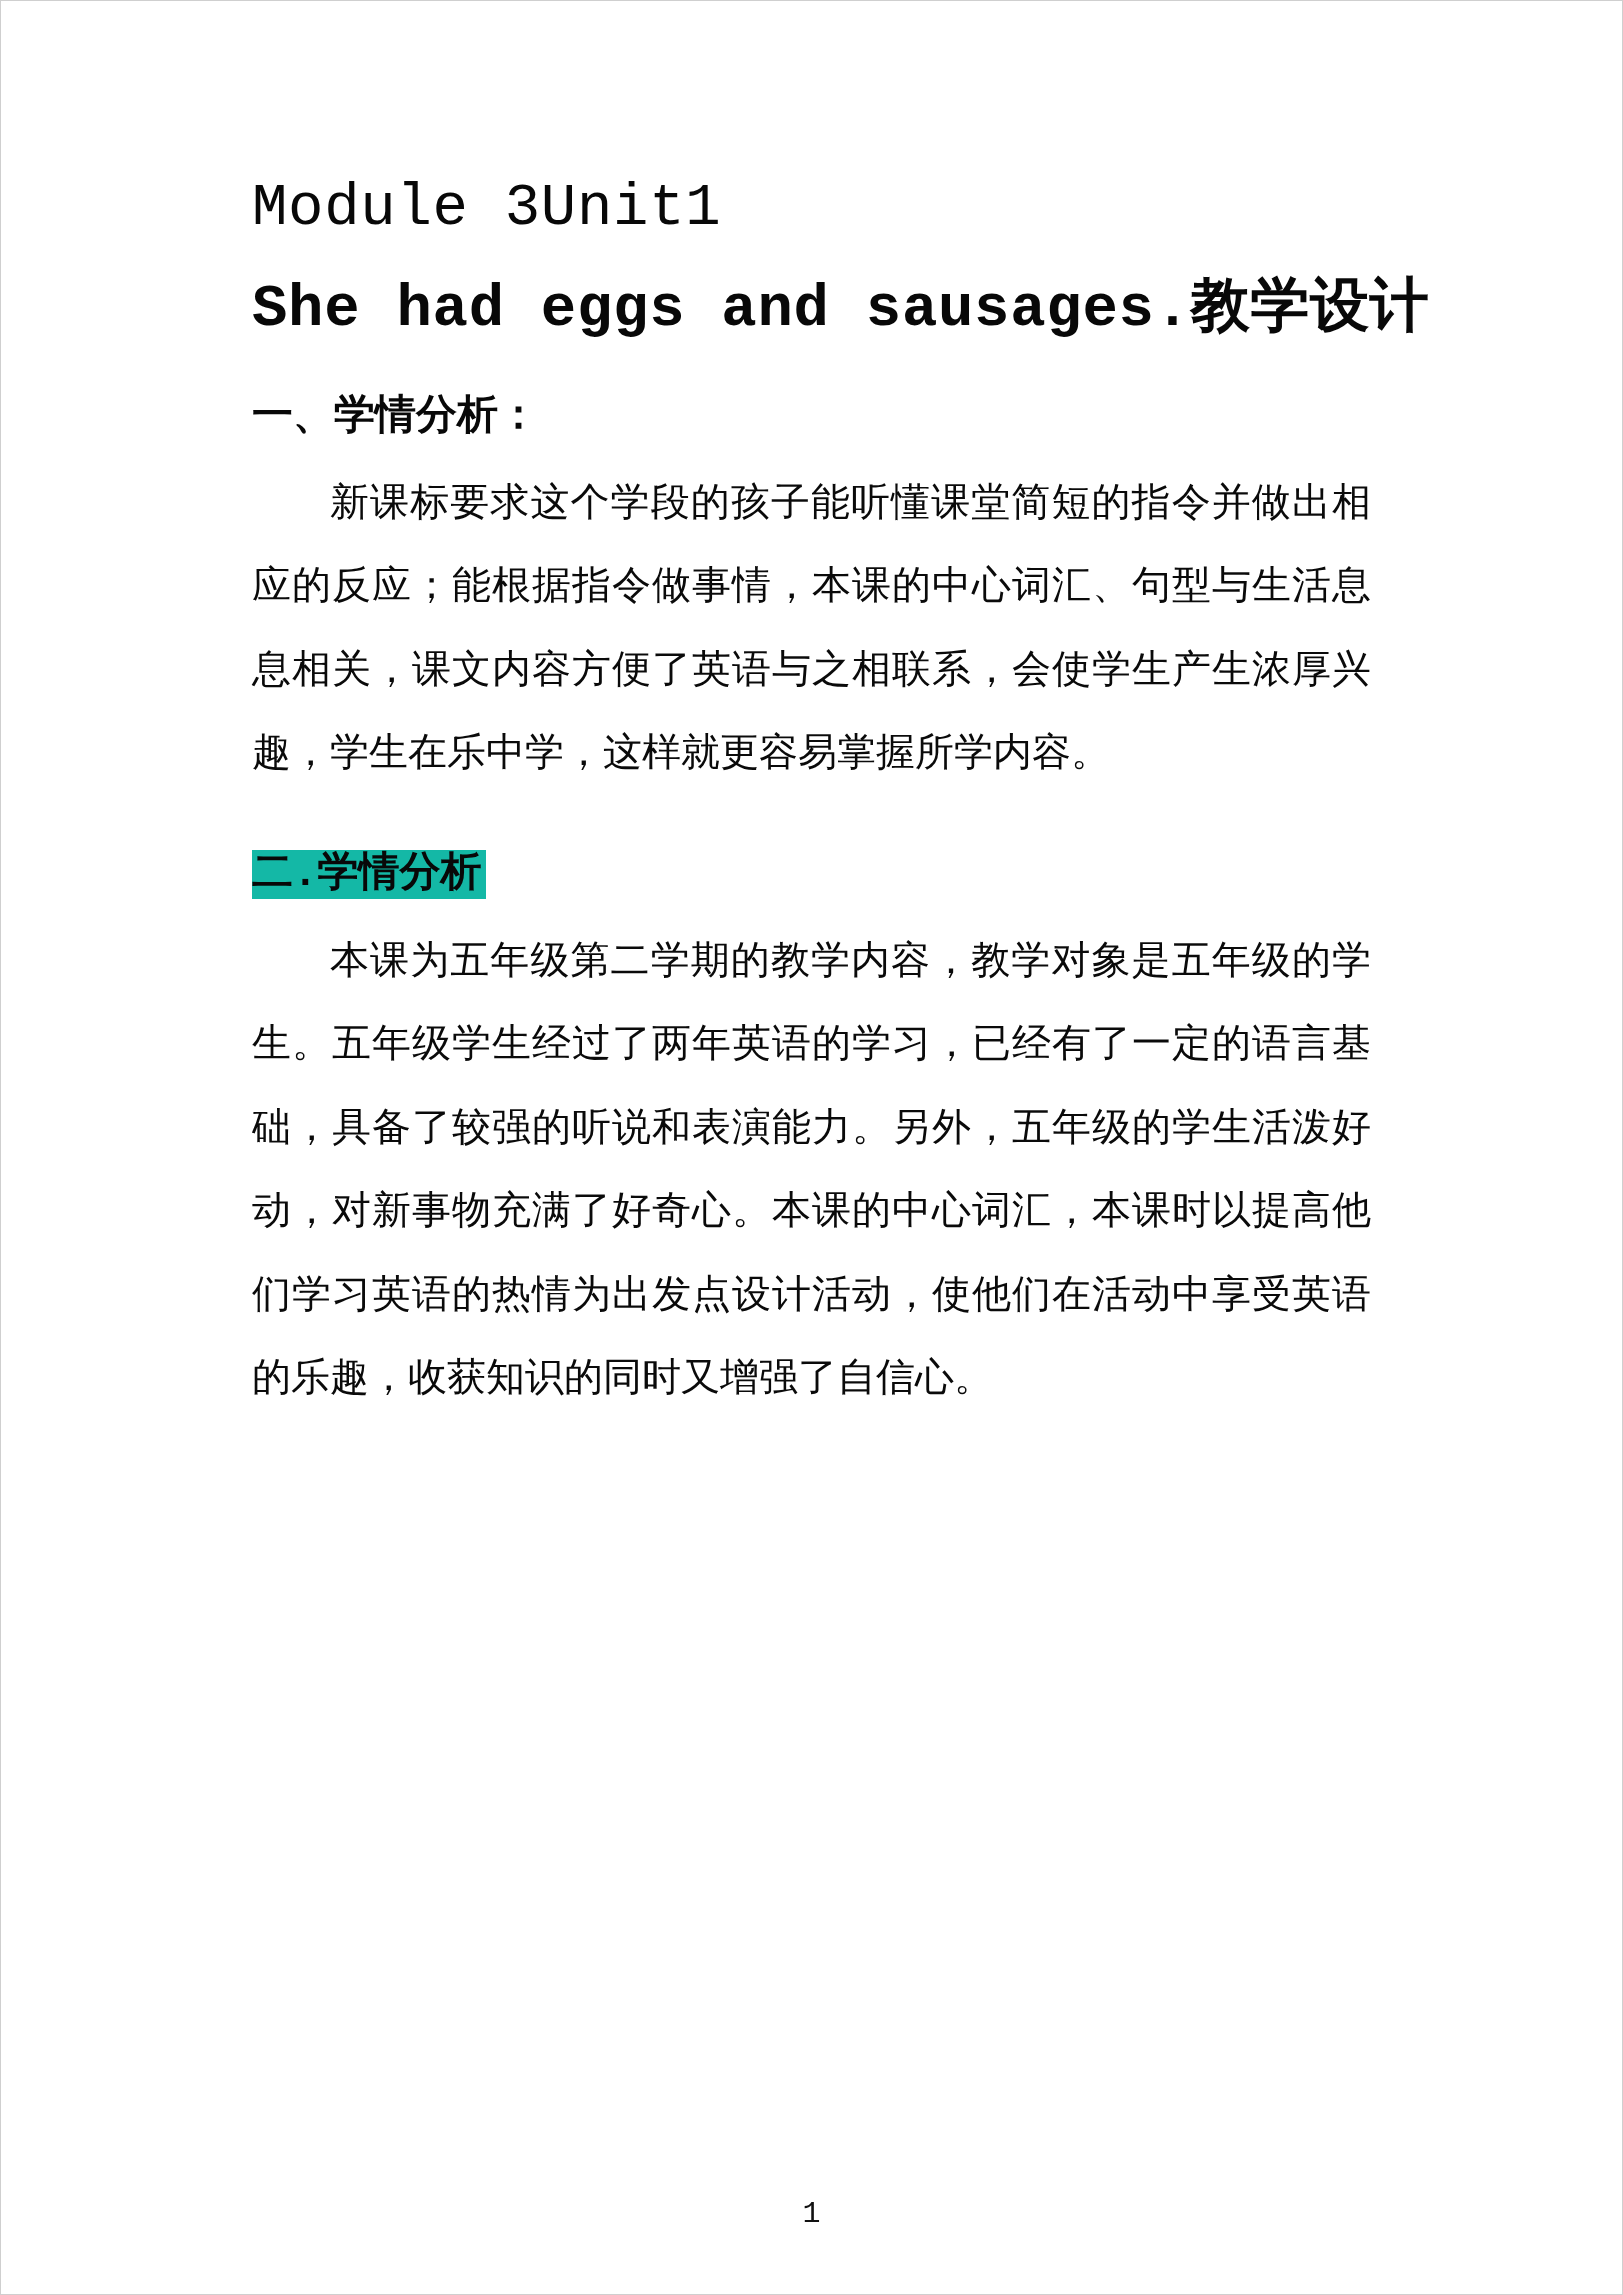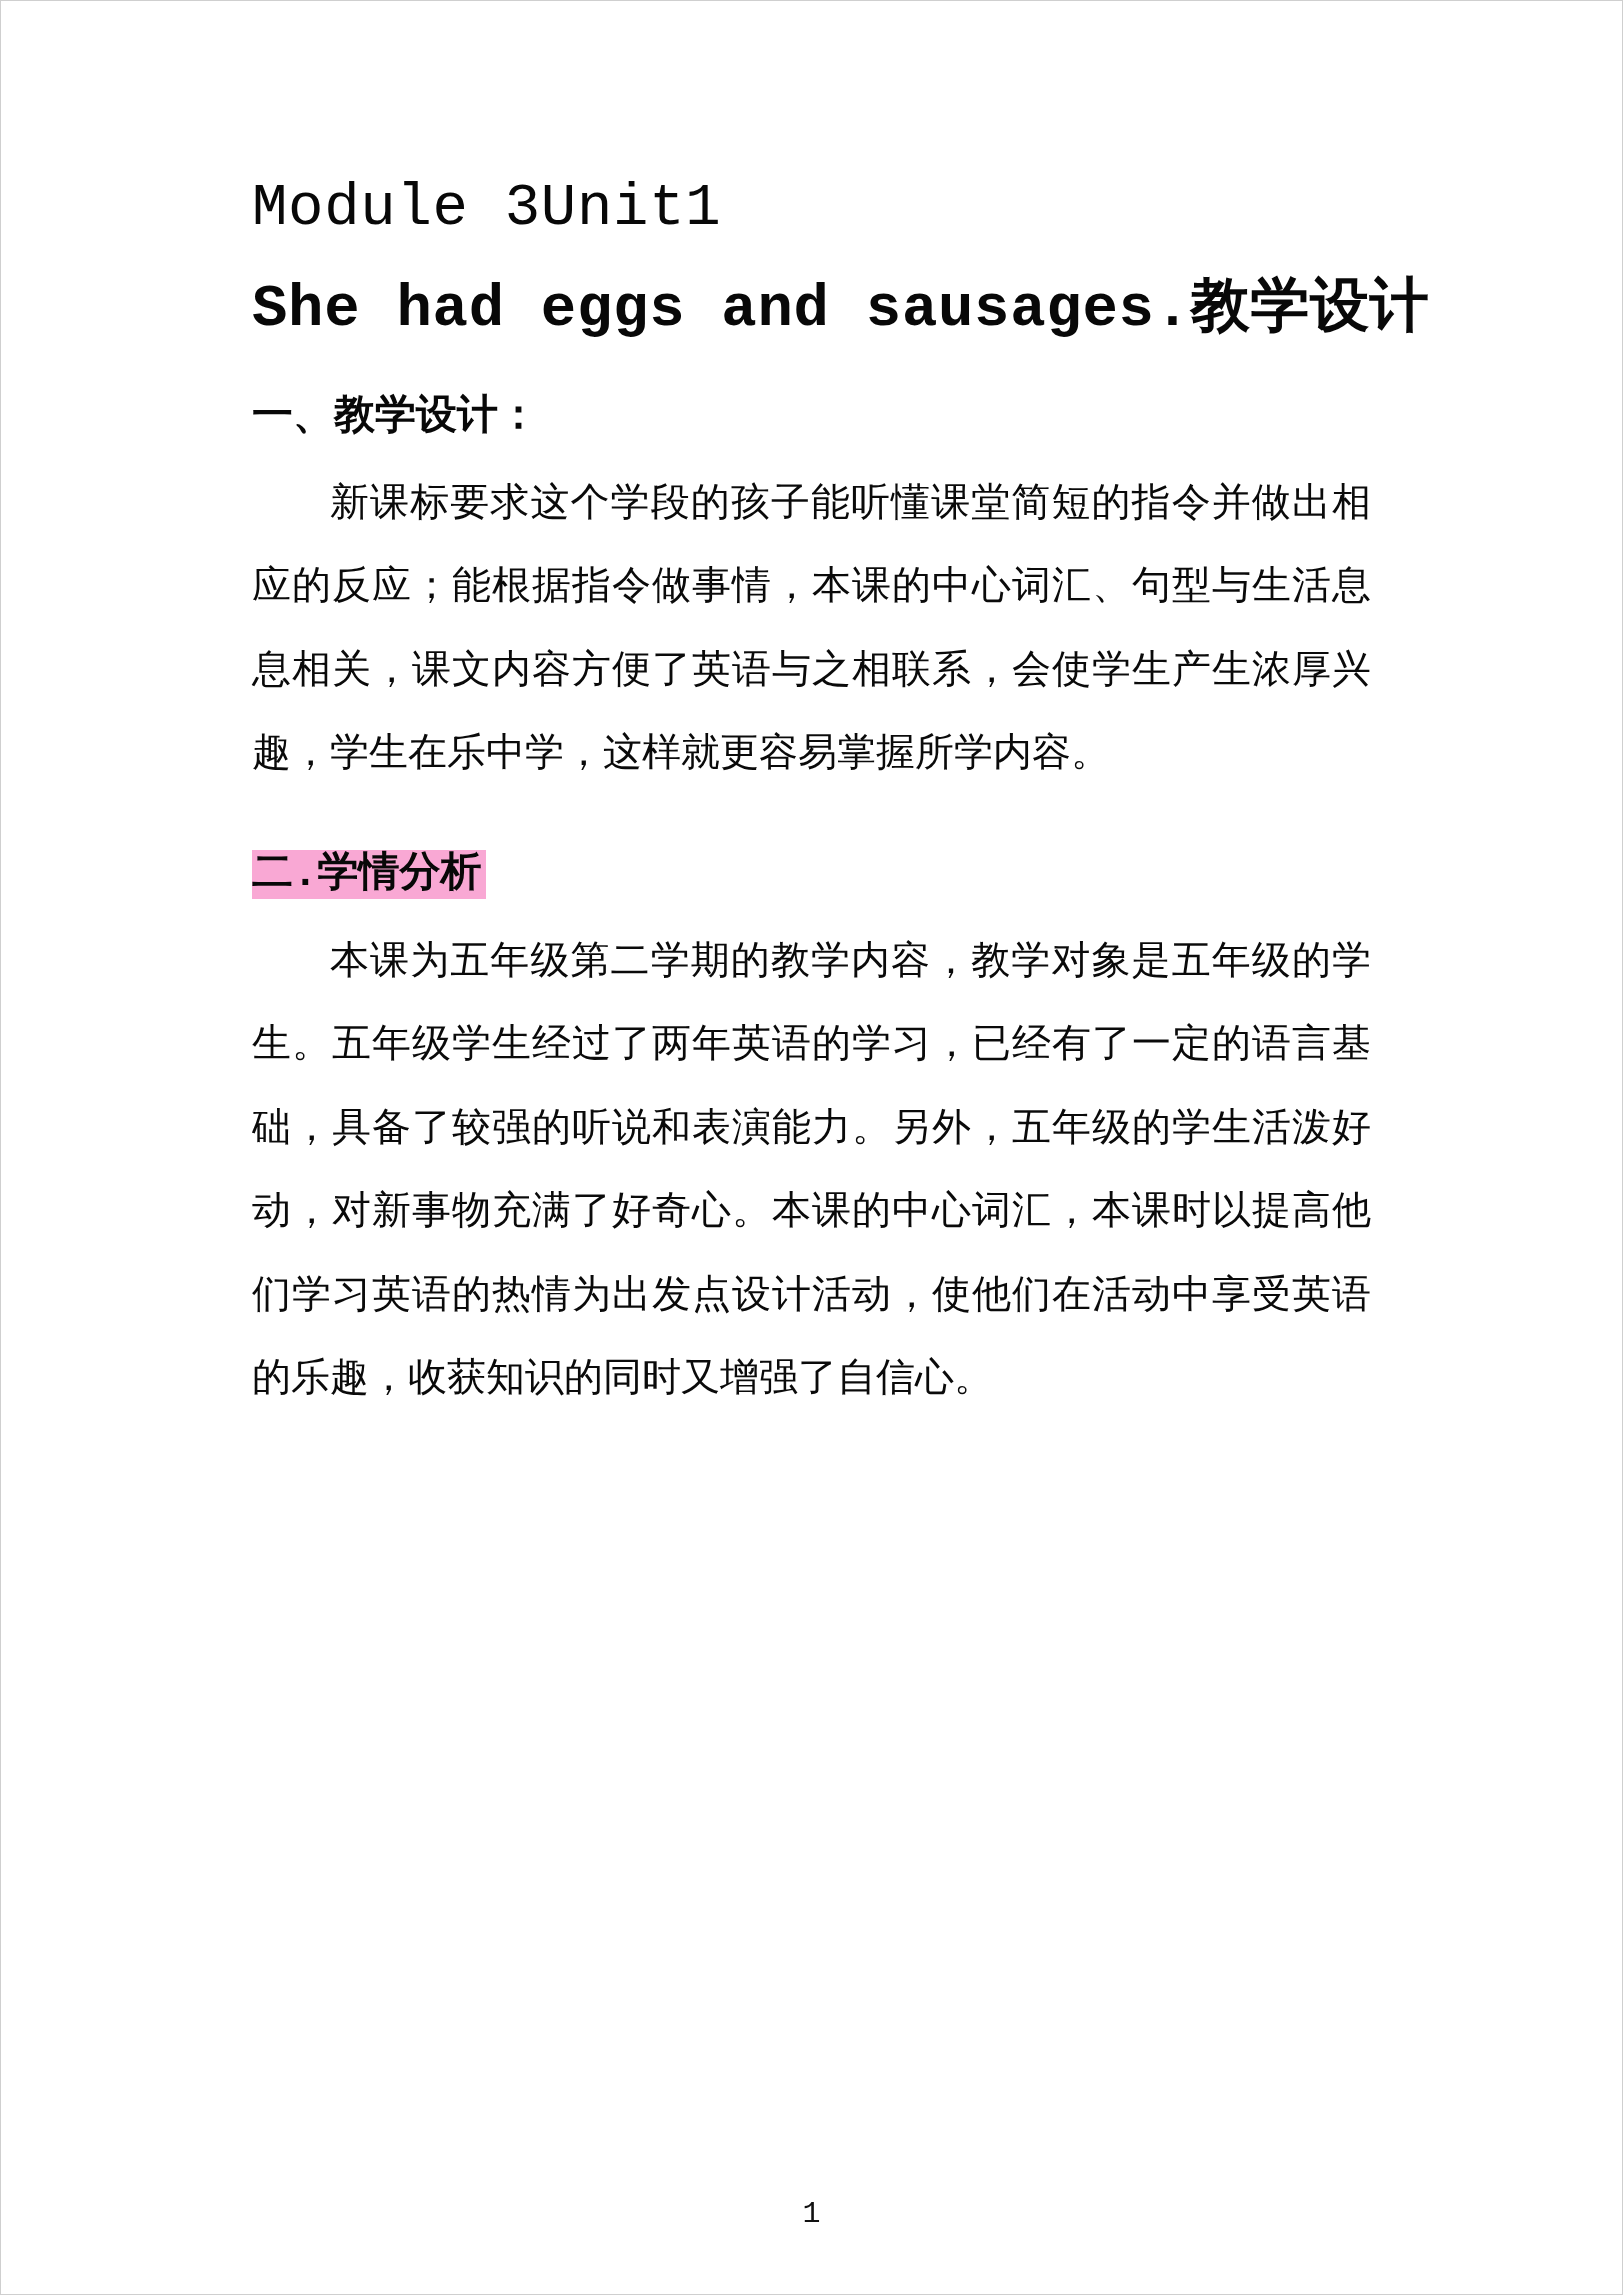--- a/index.html
+++ b/index.html
@@ -35,21 +35,21 @@
   .section-heading {
     font-size: 41px;
     font-weight: 700;
     line-height: 1.4;
     margin: 49px 0 17.7px 0;
   }
   .section-heading.first {
     margin-top: 40px;
   }
   .section-heading .hl {
-    background: #f9a8d4;
+    background: #14b8a6;
     padding: 1.4px 4.1px 1.4px 0;
   }
   .para {
     font-size: 39px;
     line-height: 2.14;
     text-align: justify;
     text-indent: 2em;
     margin: 0 0 11px 0;
     color: #0a0a0a;
   }
@@ -65,21 +65,21 @@
 </style>
 </head>
 <body>
 
 <div class="page">
 
   <h1 class="title">Module 3Unit1</h1>
 
   <h1 class="title second">She had eggs and sausages.教学设计</h1>
 
-  <h2 class="section-heading first">一、教学设计：</h2>
+  <h2 class="section-heading first">一、学情分析：</h2>
 
 
   <p class="para">新课标要求这个学段的孩子能听懂课堂简短的指令并做出相应的反应；能根据指令做事情，本课的中心词汇、句型与生活息息相关，课文内容方便了英语与之相联系，会使学生产生浓厚兴趣，学生在乐中学，这样就更容易掌握所学内容。</p>
 
   <h2 class="section-heading"><span class="hl">二.学情分析</span></h2>
 
   <p class="para">本课为五年级第二学期的教学内容，教学对象是五年级的学生。五年级学生经过了两年英语的学习，已经有了一定的语言基础，具备了较强的听说和表演能力。另外，五年级的学生活泼好动，对新事物充满了好奇心。本课的中心词汇，本课时以提高他们学习英语的热情为出发点设计活动，使他们在活动中享受英语的乐趣，收获知识的同时又增强了自信心。</p>
 
 
   <div class="page-number">1</div>

